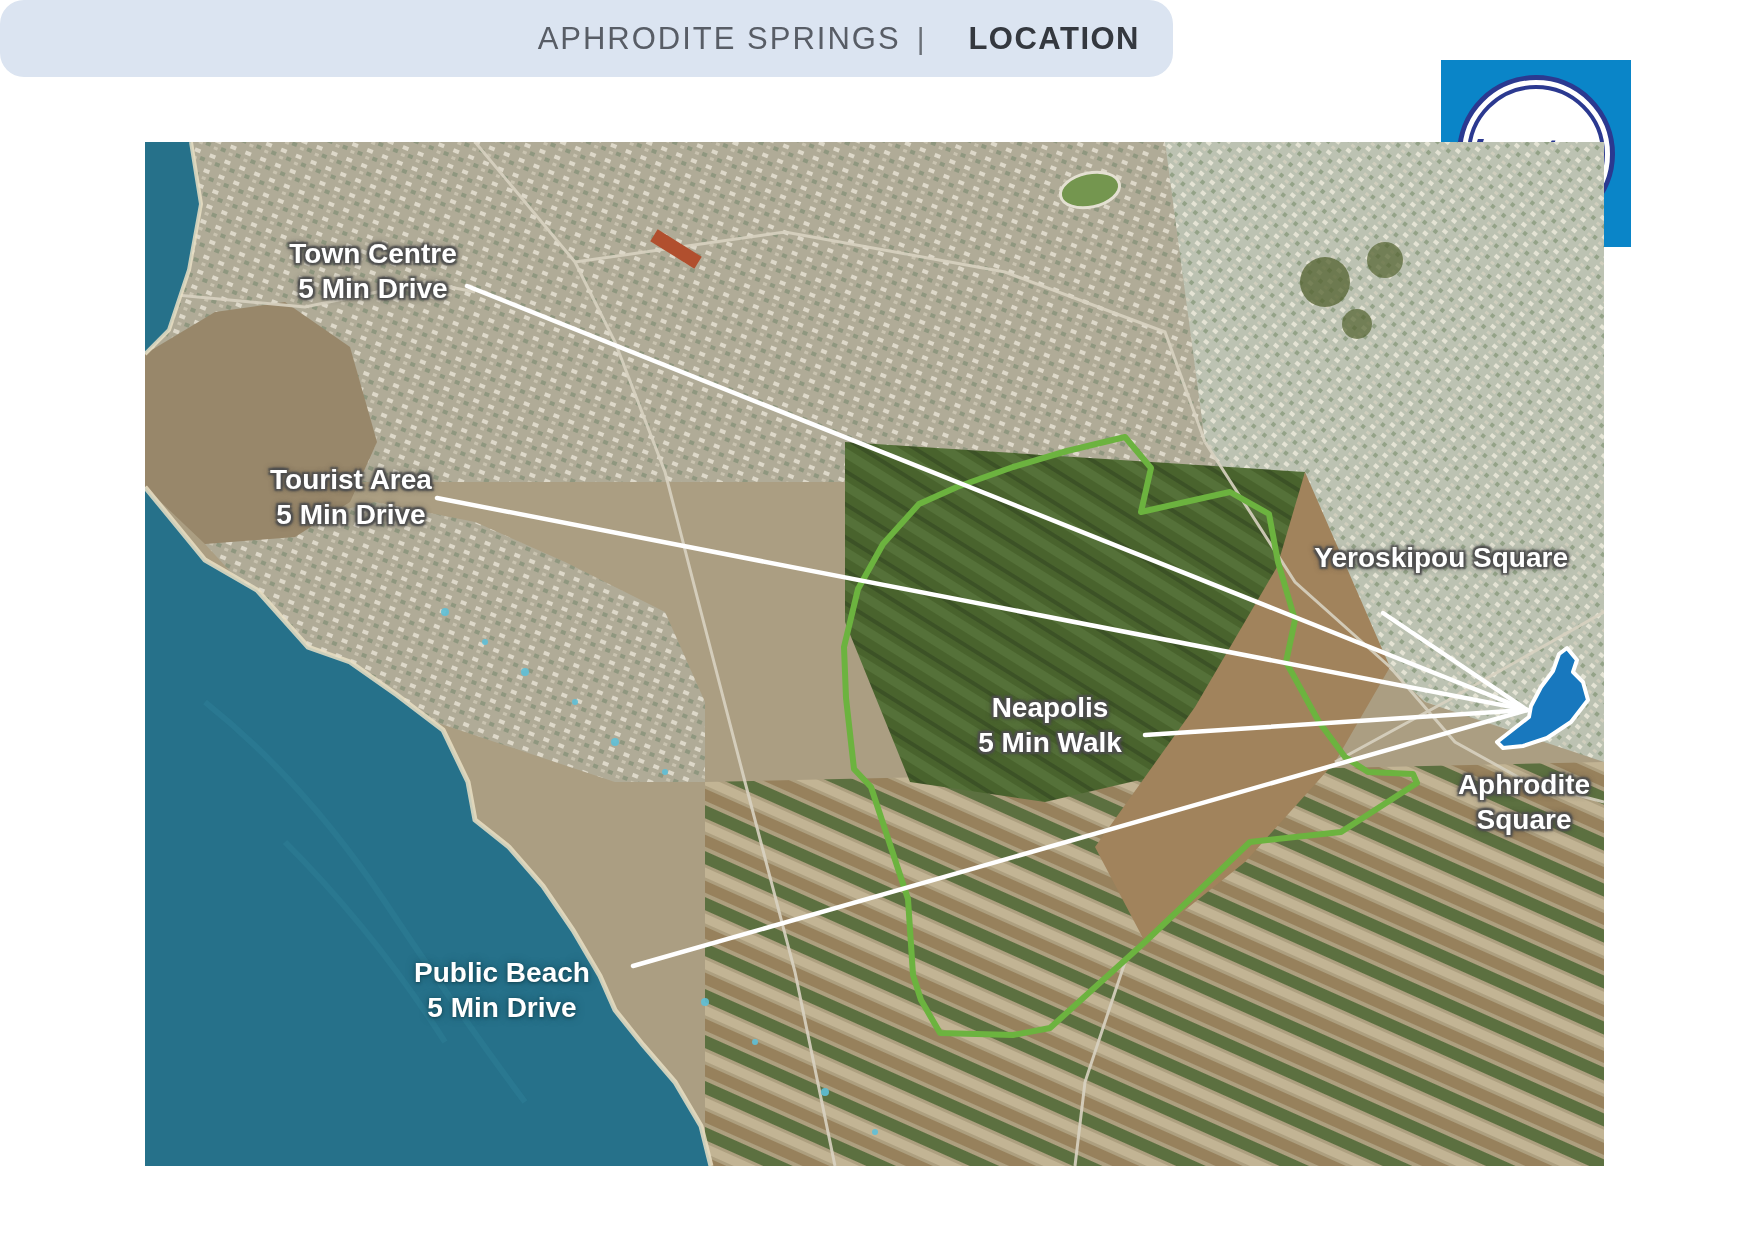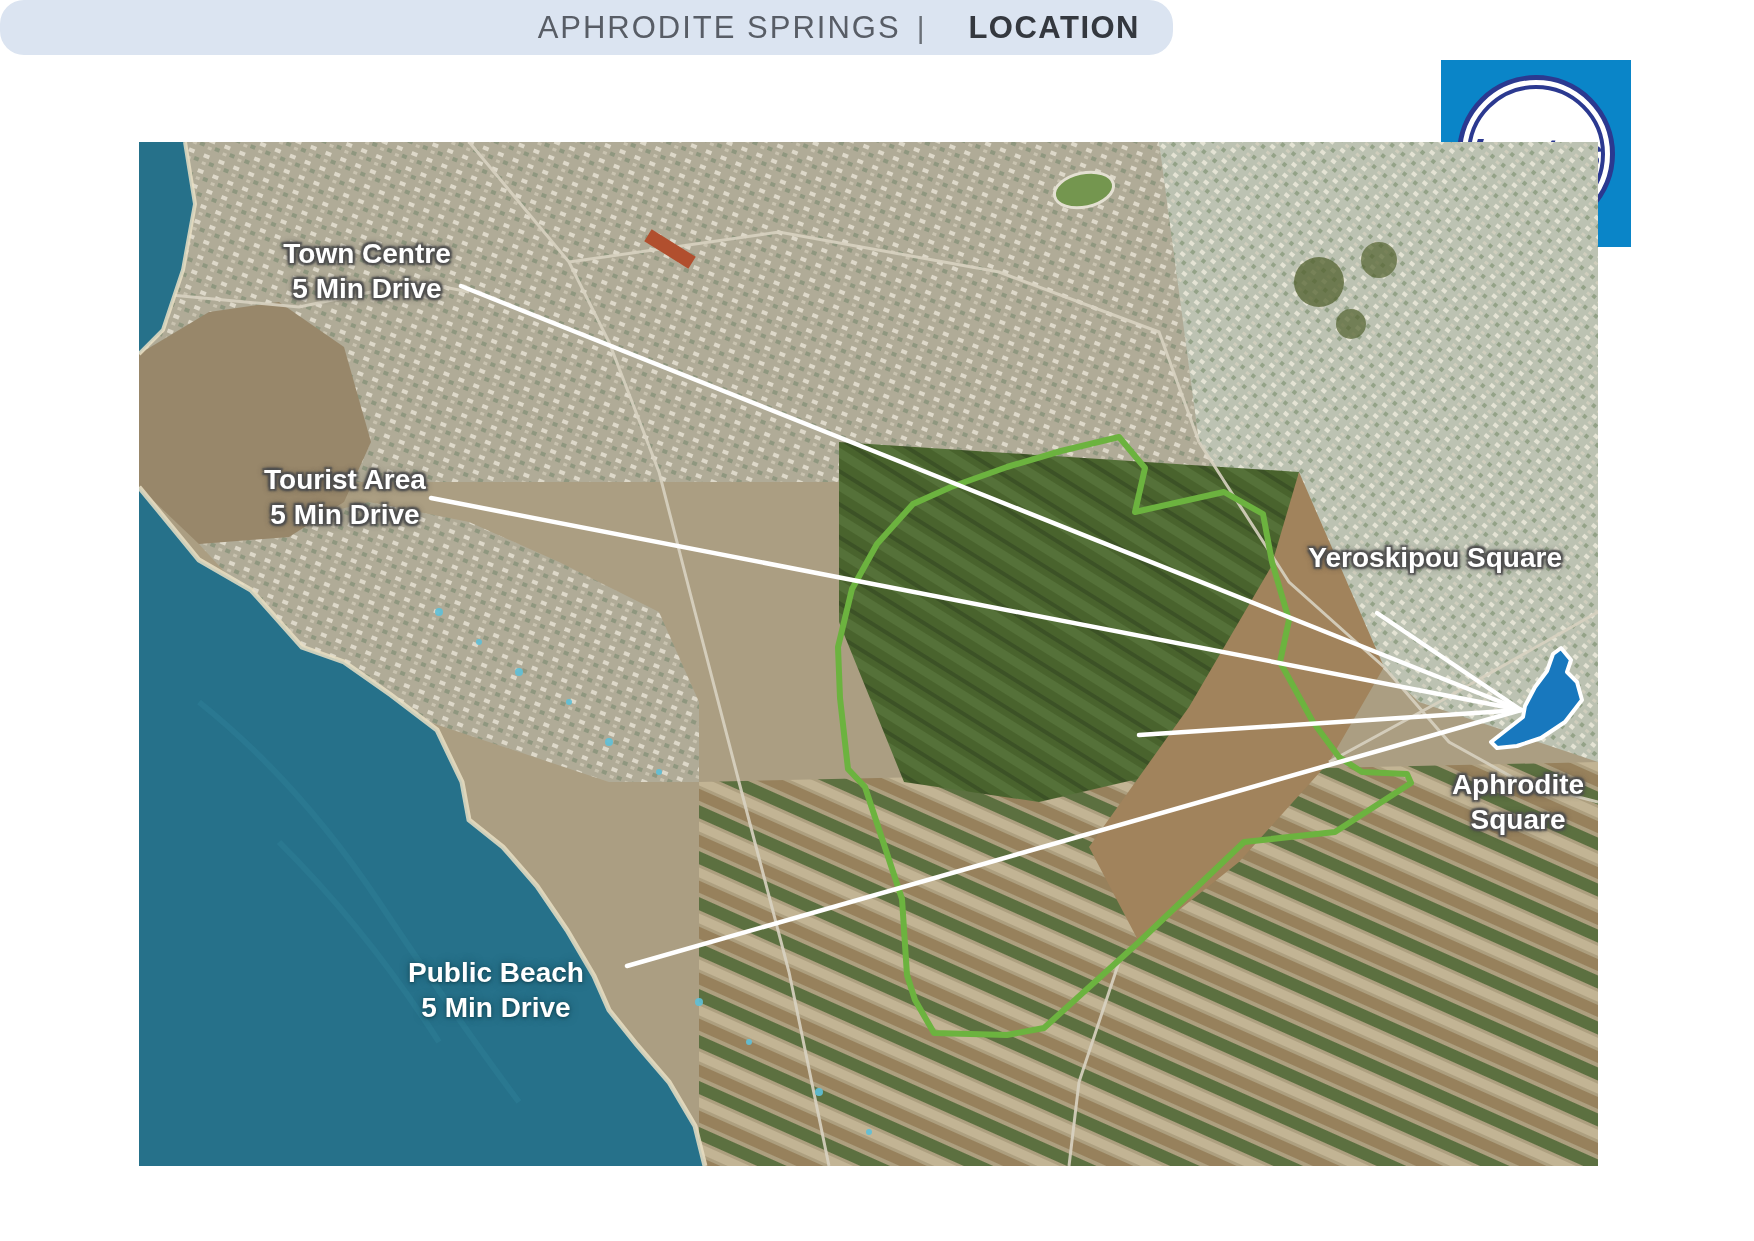--- a/index.html
+++ b/index.html
@@ -1,37 +1,37 @@
 <!DOCTYPE html>
 <html style="--banner-bg: #dbe4f1; --title-primary: #585d66; --title-secondary: #34383f; --logo-blue: #0a85c8; --logo-navy: #2b3990; --site-outline-green: #6cb33f; --site-marker-blue: #1878be; --callout-white: #ffffff; --sea-teal: #26718a;"><head>
 <meta charset="utf-8">
 <style>
   html,body{margin:0;padding:0;background:#ffffff;}
   .slide{position:relative;width:1754px;height:1241px;background:#fff;overflow:hidden;
          font-family:"Liberation Sans",sans-serif;}
 
   
-  .banner{position:absolute;left:0;top:0;width:1173px;height:55px;background:var(--banner-bg,#dbe4f1);
+  .banner{position:absolute;left:0;top:0;width:1173px;height:77px;background:var(--banner-bg,#dbe4f1);
           display:flex;align-items:center;justify-content:flex-end;padding-right:33px;box-sizing:border-box;border-radius:24px;}
   .banner .t1{font-size:31px;color:var(--title-primary,#585d66);letter-spacing:2px;font-weight:400;}
   .banner .sep{margin:0 16px;color:#6a6f77;font-size:30px;font-weight:300;}
   .banner .t2{font-size:31px;color:var(--title-secondary,#34383f);font-weight:700;letter-spacing:1.5px;margin-left:28px;}
 
   
   .logo{position:absolute;left:1441px;top:60px;width:190px;height:187px;background:var(--logo-blue,#0a85c8);
         display:flex;align-items:center;justify-content:center;}
   .logo-circle{width:148px;height:148px;background:#fff;border-radius:50%;
         border:5px solid var(--logo-navy,#2b3990);position:relative;
         display:flex;align-items:center;justify-content:center;}
   .logo-ring{position:absolute;inset:5px;border:4px solid var(--logo-navy,#2b3990);border-radius:50%;}
   .logo-text{font-style:italic;font-weight:700;font-size:42px;color:var(--logo-navy,#2b3990);
         letter-spacing:-1px;transform:skewX(-6deg);}
 
   
-  .map{position:absolute;left:139px;top:142px;width:1459px;height:1024px;overflow:hidden;background:#a89a7e;}
+  .map{position:absolute;left:145px;top:142px;width:1459px;height:1024px;overflow:hidden;background:#a89a7e;}
   .map svg{position:absolute;left:0;top:0;}
 
   .map-label{position:absolute;color:#fff;font-weight:700;font-size:28px;line-height:1.25;
       text-align:center;white-space:nowrap;transform:translate(-50%,-50%);
       text-shadow:-2px -2px 2px #4e4e4e,2px -2px 2px #4e4e4e,-2px 2px 2px #4e4e4e,2px 2px 2px #4e4e4e,0 0 7px rgba(45,45,45,.85);}
   .lbl-town-centre{left:228px;top:129px;}
   .lbl-tourist-area{left:206px;top:355px;}
   .lbl-yeroskipou-square{left:auto;right:36px;top:398px;transform:none;text-align:right;margin-left:12px;}
   .lbl-neapolis{left:905px;top:583px;}
   .lbl-aphrodite-springs{left:1355px;top:660px;margin-left:24px;}
@@ -148,20 +148,24 @@
       <div>Town Centre</div>
       <div>5 Min Drive</div>
     </div>
     <div class="map-label lbl-tourist-area">
       <div>Tourist Area</div>
       <div>5 Min Drive</div>
     </div>
     <div class="map-label lbl-yeroskipou-square">
       <div>Yeroskipou Square</div>
     </div>
+    <div class="map-label lbl-neapolis">
+      <div>Neapolis</div>
+      <div>5 Min Walk</div>
+    </div>
     <div class="map-label lbl-aphrodite-springs">
       <div>Aphrodite</div>
       <div>Square</div>
     </div>
     <div class="map-label lbl-public-beach">
       <div>Public Beach</div>
       <div>5 Min Drive</div>
     </div>
   </div>
 

